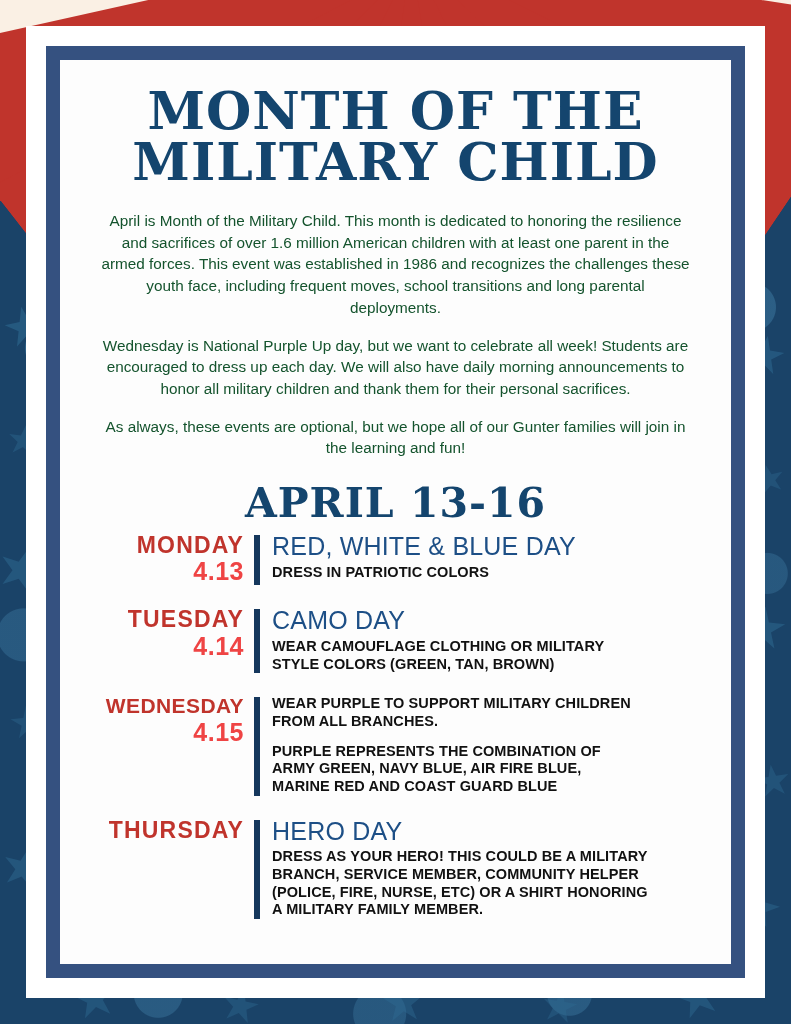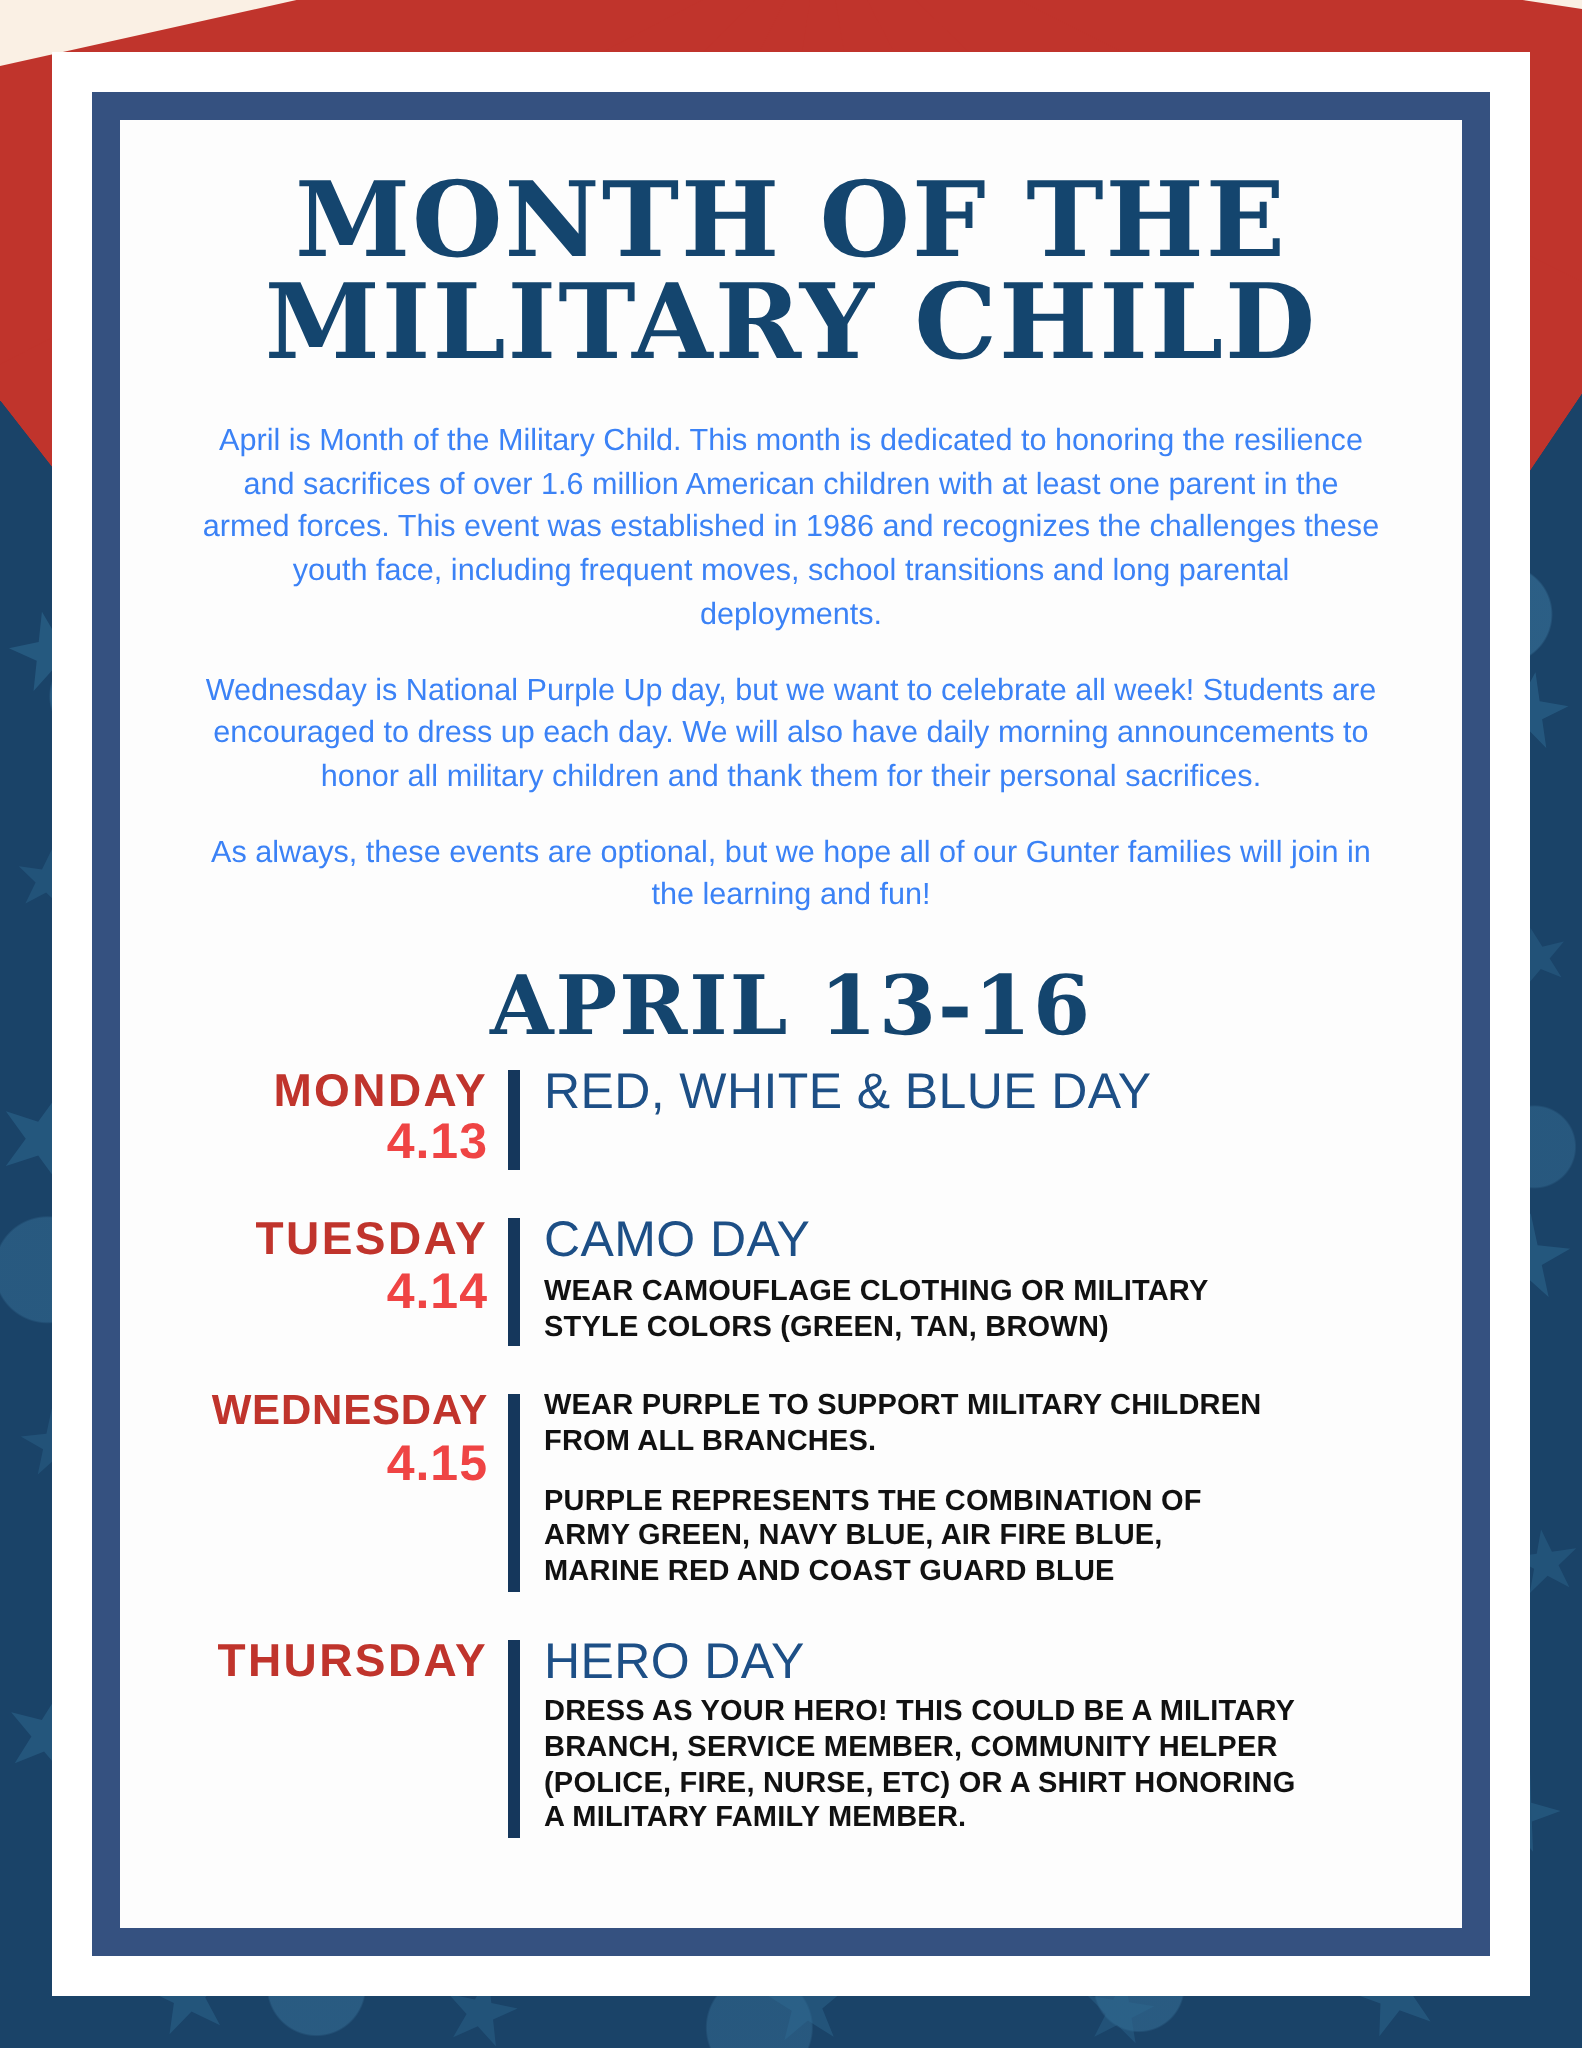--- a/index.html
+++ b/index.html
@@ -156,21 +156,21 @@
     font-size: 52px;
     line-height: .98;
     letter-spacing: 1px;
     margin: 10px 0 0 0;
   }
   .title .line2 { display: block; }
 
   
   .para {
     text-align: center;
-    color: #3b82f6;
+    color: #14532d;
     font-size: 15.3px;
     line-height: 1.42;
     margin: 16px 14px 0 14px;
   }
   .para.p1 { margin-top: 22px; }
 
   
   .date-heading {
     text-align: center;
     color: #14456e;
@@ -308,20 +308,23 @@
 
         <div class="schedule" id="schedule">
             <div class="day-row">
               <div class="day-left">
                 <div class="day-name">MONDAY</div>
                 <div class="day-date">4.13</div>
               </div>
               <div class="day-bar"></div>
               <div class="day-right">
                 <div class="day-title">RED, WHITE &amp; BLUE DAY</div>
+                <div class="day-desc">
+                  <span class="desc-line">DRESS IN PATRIOTIC COLORS</span>
+                </div>
               </div>
             </div>
             <div class="day-row">
               <div class="day-left">
                 <div class="day-name">TUESDAY</div>
                 <div class="day-date">4.14</div>
               </div>
               <div class="day-bar"></div>
               <div class="day-right">
                 <div class="day-title">CAMO DAY</div>

